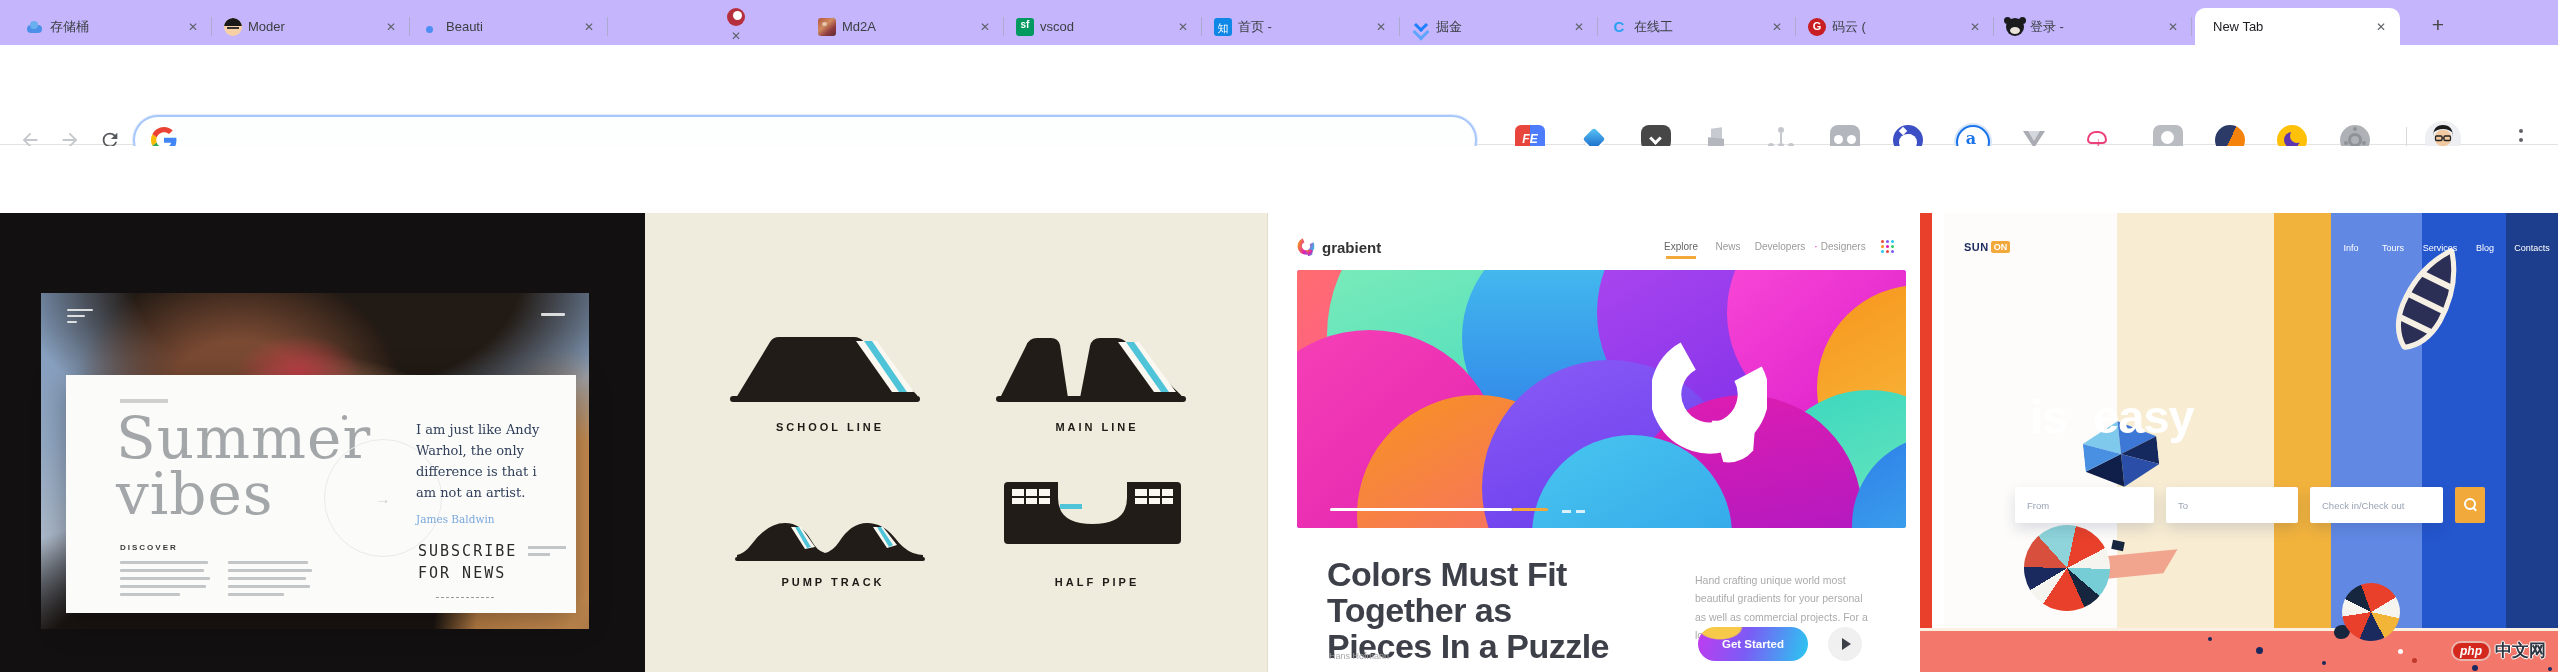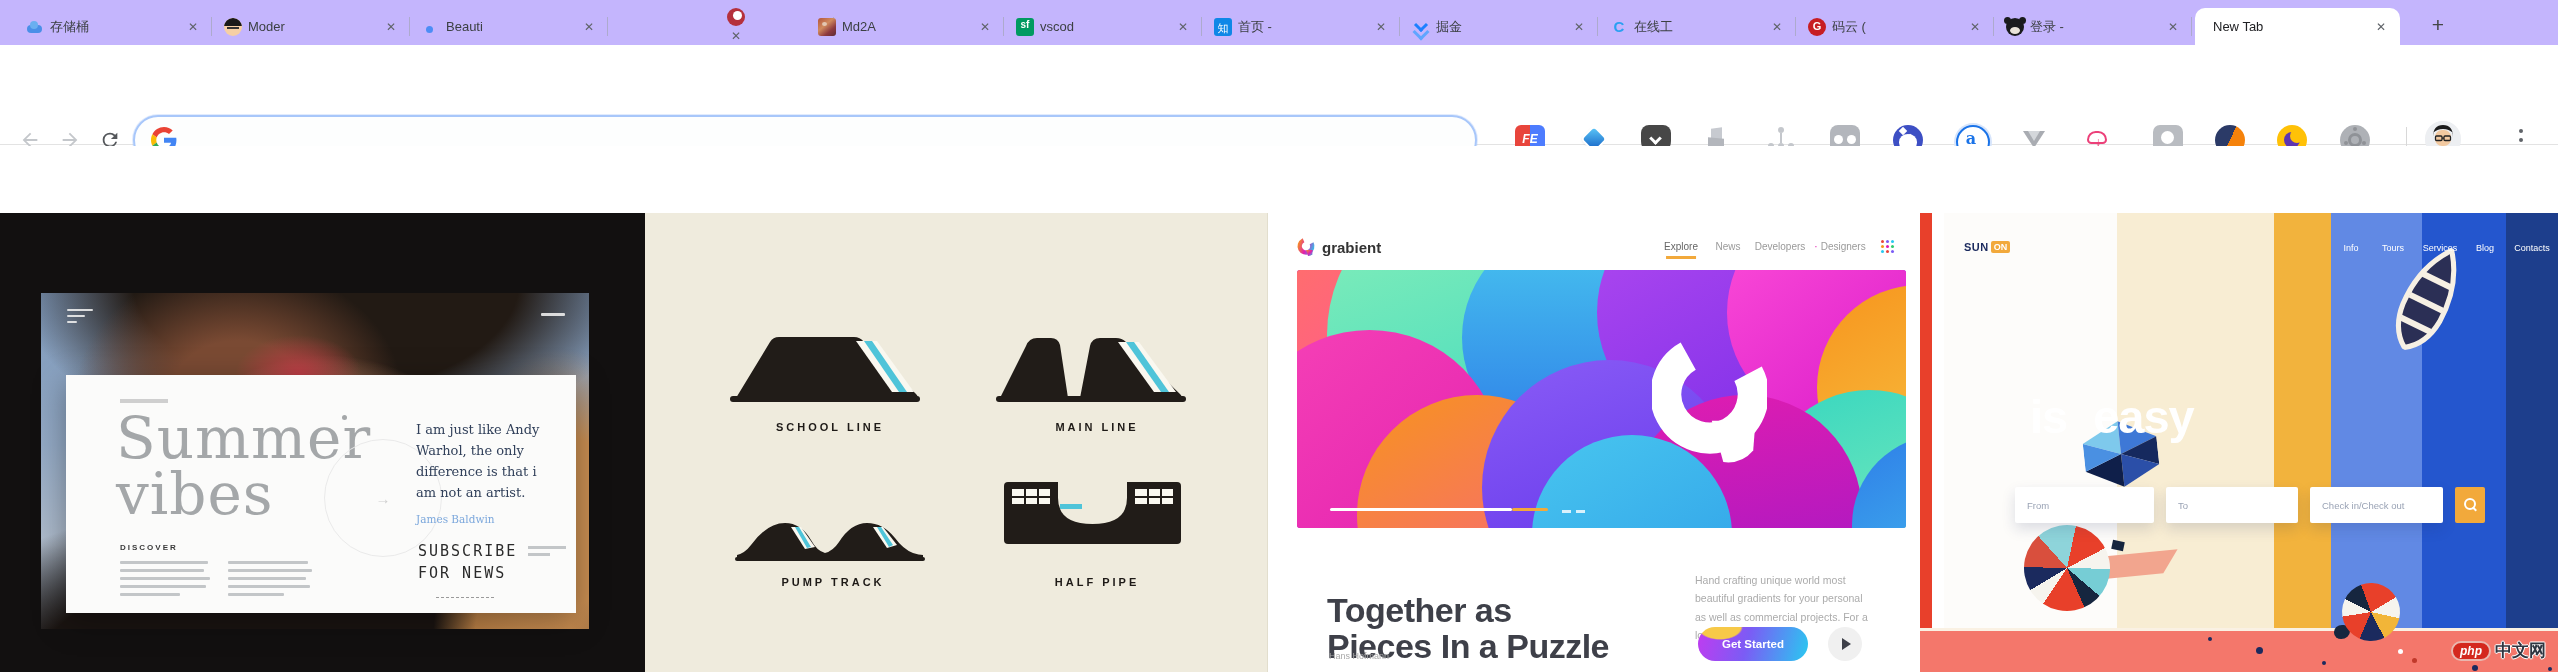--- a/index.html
+++ b/index.html
@@ -444,20 +444,21 @@
         <div class="blob" style="left:235px;top:165px;width:200px;height:200px;background:linear-gradient(150deg,#48C6EF,#2E9DE8);"></div>
         <div class="blob" style="left:555px;top:165px;width:180px;height:180px;background:linear-gradient(150deg,#2E7DE8,#48C6EF);"></div>
         <svg class="abs" style="left:355px;top:60px;" width="115" height="140" viewBox="0 0 100 120">
           <circle cx="50" cy="55" r="38" fill="none" stroke="#fff" stroke-width="27" stroke-dasharray="178 61" transform="rotate(-28 50 55)"></circle>
           <path d="M52 78 h38 a0 0 0 0 1 -2 26 q-10 12 -26 10 z" fill="#fff"></path>
         </svg>
         <div id="gr-progress-w"></div>
         <div id="gr-progress-o"></div>
         <div id="gr-progress-t"></div>
       </div>
+      <div class="gr-h" style="top:344px;">Colors Must Fit</div>
       <div class="gr-h" style="top:380px;">Together as</div>
       <div class="gr-h" style="top:416px;">Pieces In a Puzzle</div>
       <div id="gr-author">Hans Hofmann</div>
       <div id="gr-desc">Hand crafting unique world most beautiful gradients for your personal as well as commercial projects. For a low cost of zero dollars</div>
       <div id="gr-cta">Get Started</div>
       <div id="gr-play"></div>
     </div>
 
     <div id="red-strip"></div>
 

